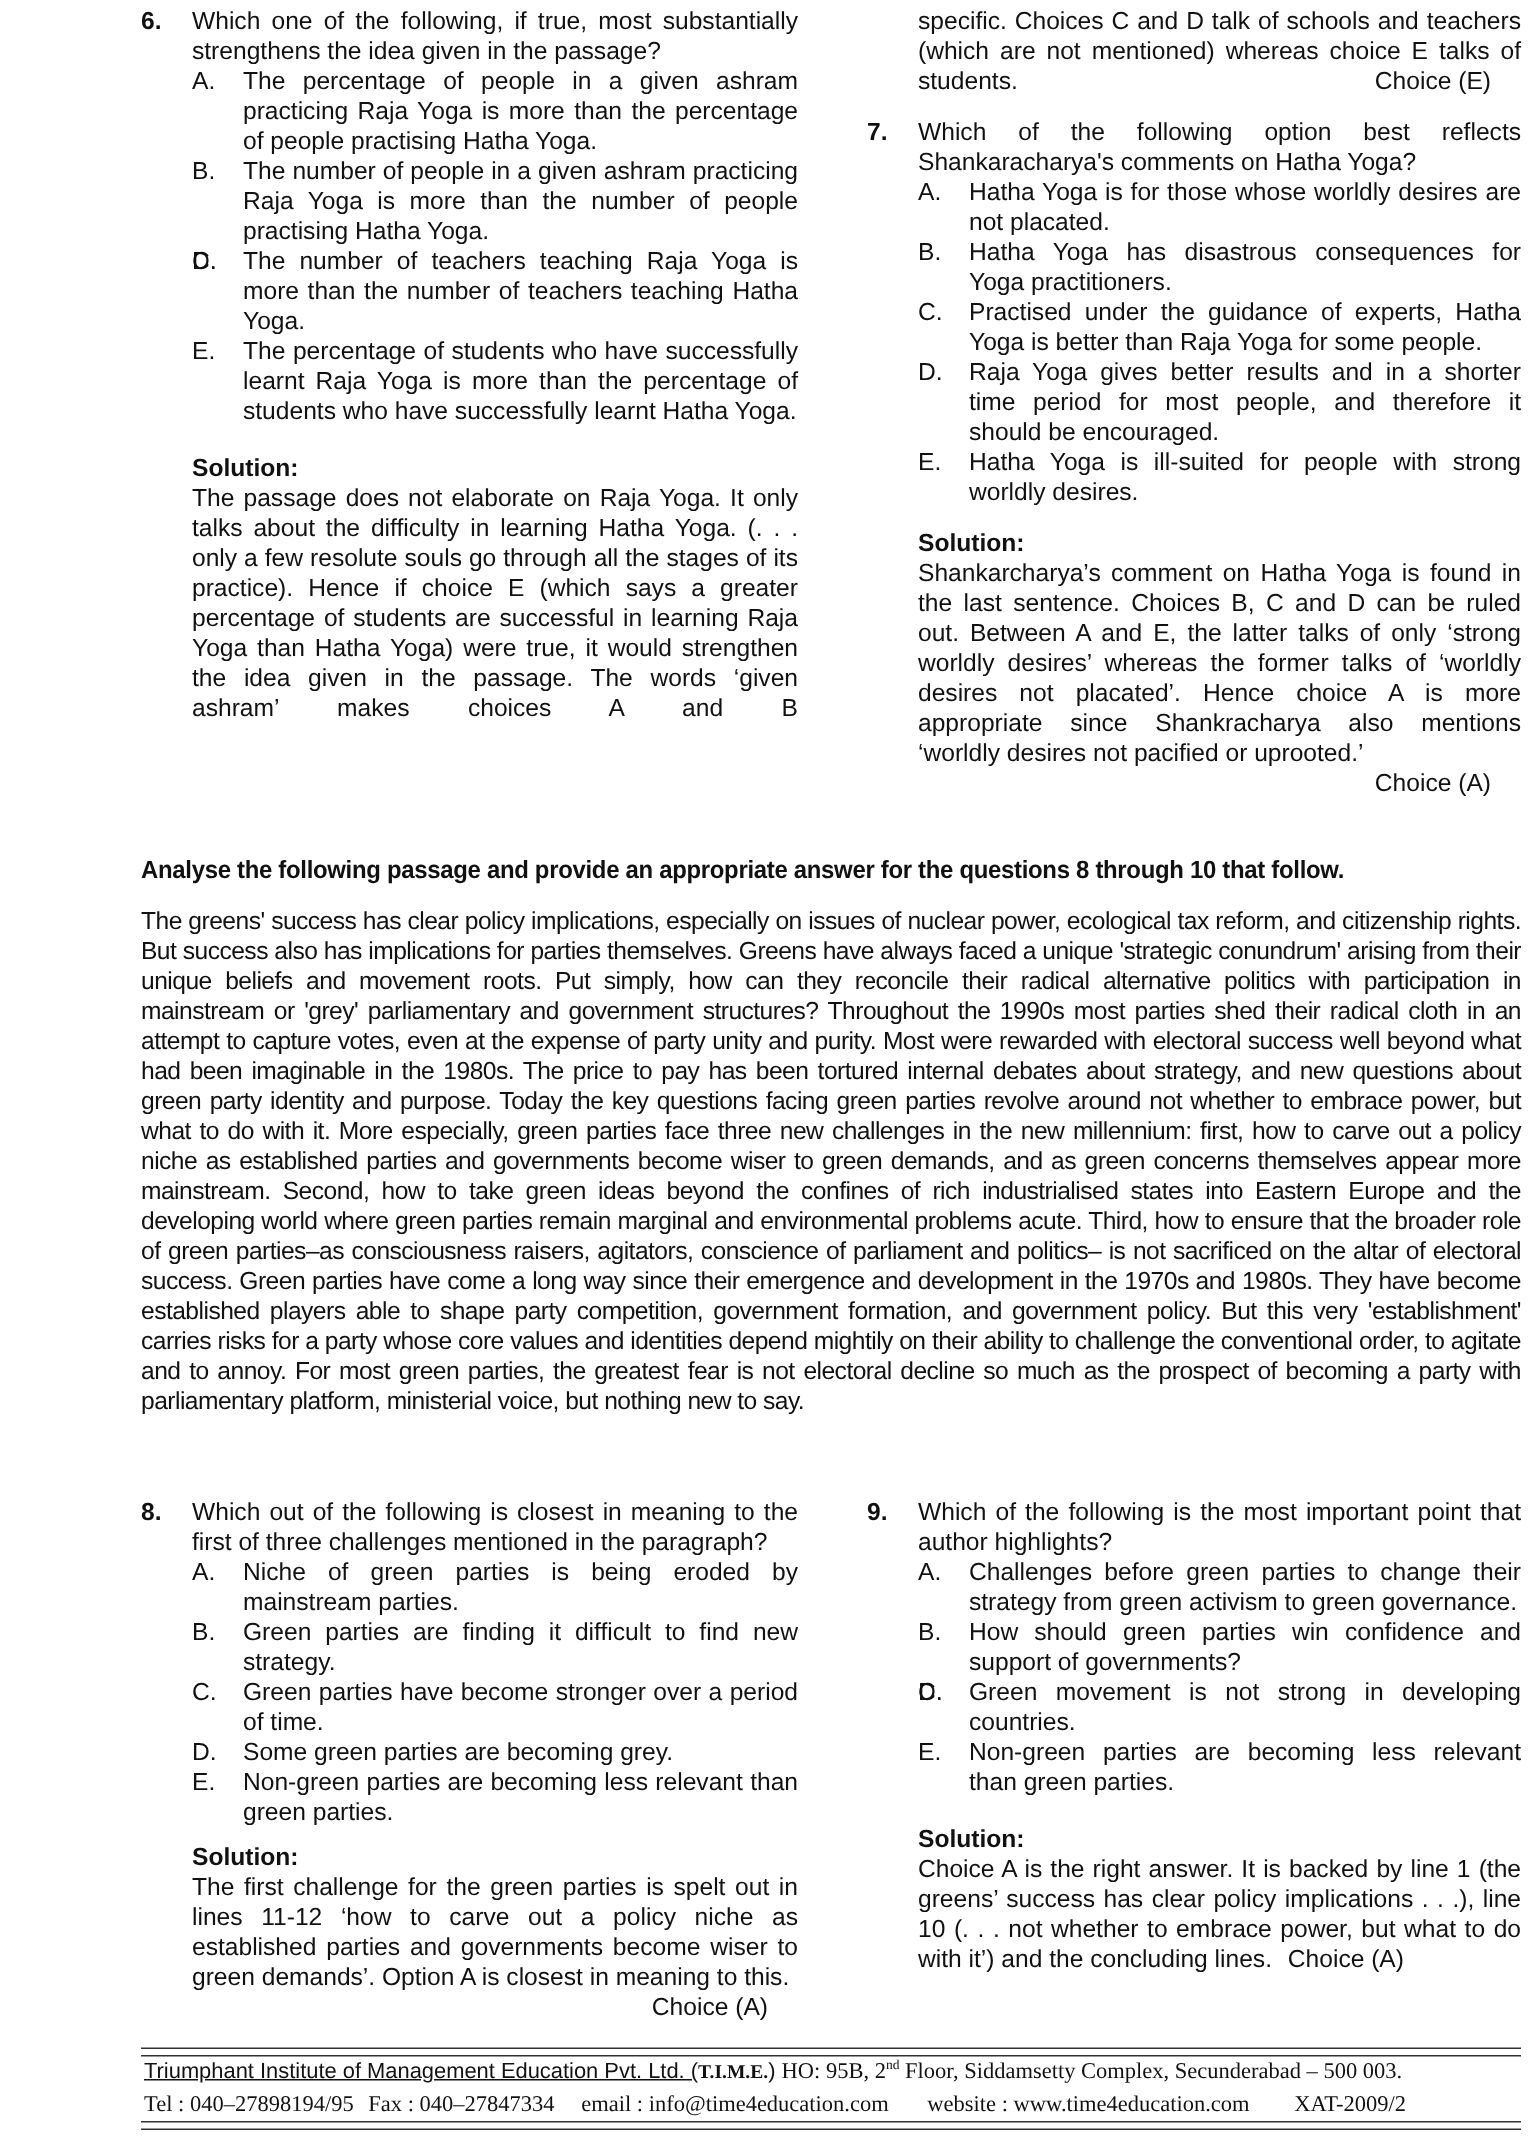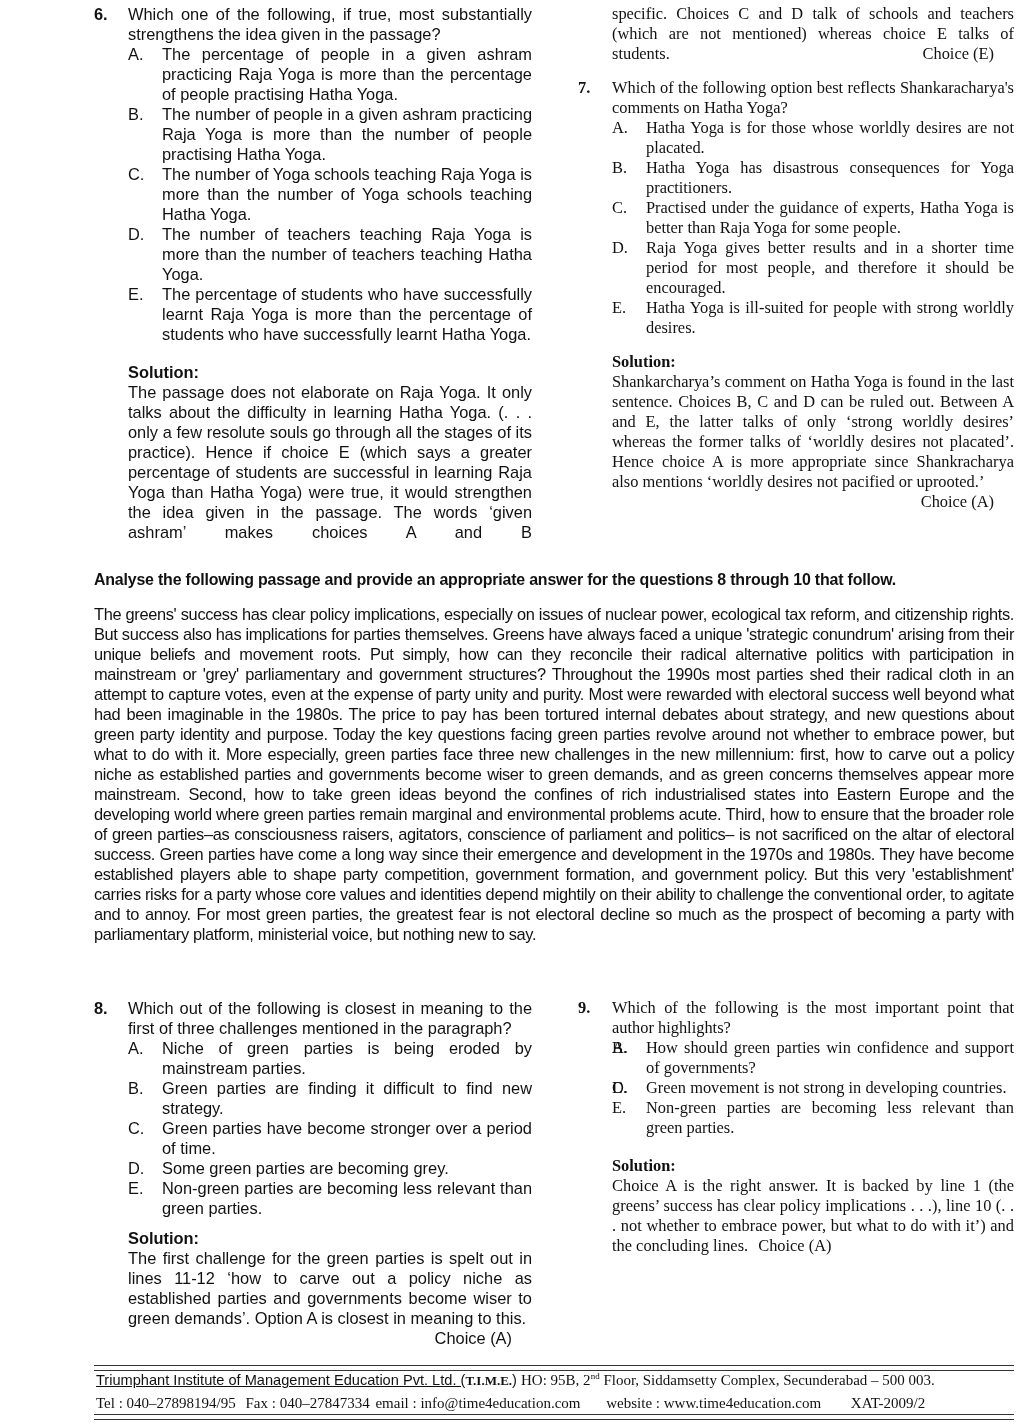--- a/index.html
+++ b/index.html
@@ -2,21 +2,21 @@
 <html><head>
 <meta charset="utf-8">
 <style>
   html, body { margin: 0; padding: 0; background: #ffffff; }
   body {
     width: 1024px; height: 1424px; position: relative; overflow: hidden;
     font-family: "Liberation Sans", sans-serif; color: #111; font-size: 16.4px;
   }
   .col { position: absolute; }
   .col-left { left: 94px; top: 4px; width: 438px; }
-  .col-right { left: 578px; top: 4px; width: 436px; font-family: Liberation Serif, serif; }
+  .col-right { left: 578px; top: 4px; width: 436px; }
   .q { position: relative; padding-left: 34px; line-height: 20px; }
   .q .qnum { position: absolute; left: 0; top: 0; font-weight: bold; }
   .q .qtext { text-align: justify; text-align-last: left; }
   .opt { position: relative; padding-left: 34px; text-align: justify; line-height: 20px; }
   .opt .olet { position: absolute; left: 0; top: 0; }
   .sol { margin-top: 14px; line-height: 20px; }
   .sol-head { font-weight: bold; }
   .sol-text { text-align: justify; text-align-last: left; }
   .choice-right { text-align: right; padding-right: 20px; }
   .inline-choice { float: right; padding-right: 20px; }
@@ -47,21 +47,21 @@
 <body>
 
 <div class="col col-left">
   <div class="q">
     <span class="qnum">6.</span>
     <div class="qtext">Which one of the following, if true, most substantially strengthens the idea given in the passage?</div>
   </div>
   <div class="cont" style="padding-left:34px;">
     <div class="opt"><span class="olet">A.</span><span>The percentage of people in a given ashram practicing Raja Yoga is more than the percentage of people practising Hatha Yoga.</span></div>
     <div class="opt"><span class="olet">B.</span><span>The number of people in a given ashram practicing Raja Yoga is more than the number of people practising Hatha Yoga.</span></div>
-    <div class="opt"><span class="olet">C.</span><span>The number of Yoga schools teaching Raja Yoga is more than the number of Yoga schools teaching Hatha Yoga.</span></div>
+    <div class="opt"><span class="olet">C.</span></div>
     <div class="opt"><span class="olet">D.</span><span>The number of teachers teaching Raja Yoga is more than the number of teachers teaching Hatha Yoga.</span></div>
     <div class="opt"><span class="olet">E.</span><span>The percentage of students who have successfully learnt Raja Yoga is more than the percentage of students who have successfully learnt Hatha Yoga.</span></div>
   </div>
   <div class="sol cont" style="margin-top:18px;">
     <div class="sol-head">Solution:</div>
     <div class="sol-text" style="text-align-last: justify;">The passage does not elaborate on Raja Yoga. It only talks about the difficulty in learning Hatha Yoga. (. . . only a few resolute souls go through all the stages of its practice). Hence if choice E (which says a greater percentage of students are successful in learning Raja Yoga than Hatha Yoga) were true, it would strengthen the idea given in the passage. The words ‘given ashram’ makes choices A and B</div>
   </div>
 </div>
 
 <div class="col col-right">
@@ -109,37 +109,37 @@
     <span class="inline-choice">Choice (A)</span>
   </div>
 </div>
 
 <div class="col col-right" style="top:998px;">
   <div class="q">
     <span class="qnum">9.</span>
     <div class="qtext">Which of the following is the most important point that author highlights?</div>
   </div>
   <div class="cont">
-    <div class="opt"><span class="olet">A.</span></div>
+    <div class="opt"><span class="olet">A.</span><span>Challenges before green parties to change their strategy from green activism to green governance.</span></div>
     <div class="opt"><span class="olet">B.</span><span>How should green parties win confidence and support of governments?</span></div>
     <div class="opt"><span class="olet">C.</span></div>
     <div class="opt"><span class="olet">D.</span><span>Green movement is not strong in developing countries.</span></div>
     <div class="opt"><span class="olet">E.</span><span>Non-green parties are becoming less relevant than green parties.</span></div>
   </div>
   <div class="sol cont" style="margin-top:18px;">
     <div class="sol-head">Solution:</div>
     <span class="sol-text">Choice A is the right answer. It is backed by line 1 (the greens’ success has clear policy implications . . .), line 10 (. . . not whether to embrace power, but what to do with it’) and the concluding lines.</span>
     <span style="margin-left:6px;">Choice (A)</span>
   </div>
 </div>
 
 <div class="footer-rule" style="top:1365px;"></div>
 <div class="footer-line" style="top:1371px;">
   <span style="font-family:'Liberation Sans',sans-serif;font-size:14.6px;text-decoration:underline;">Triumphant Institute of Management Education Pvt. Ltd. (</span><span class="mono-bold">T.I.M.E.</span><span style="font-family:'Liberation Sans',sans-serif;font-size:14.6px;">) </span><span class="b">HO</span><span>: 95B, 2</span><sup>nd</sup><span> Floor, Siddamsetty Complex, Secunderabad – 500 003.</span>
 </div>
 <div class="footer-line" style="top:1395px;">
   <span class="b">Tel :</span><span> 040–27898194/95</span>
   <span class="b" style="margin-left:6px;margin-top:41px;">Fax :</span><span> 040–27847334</span>
-  <span class="b" style="margin-left:2px;">email :</span><span> info@time4education.com</span>
+  <span class="b" style="margin-left:14px;">email :</span><span> info@time4education.com</span>
   <span class="b" style="margin-left:22px;">website :</span><span> www.time4education.com</span>
   <span class="b" style="margin-left:26px;">XAT-2009/2</span>
 </div>
 <div class="footer-rule" style="top:1414px;"></div>
 
 </body></html>

